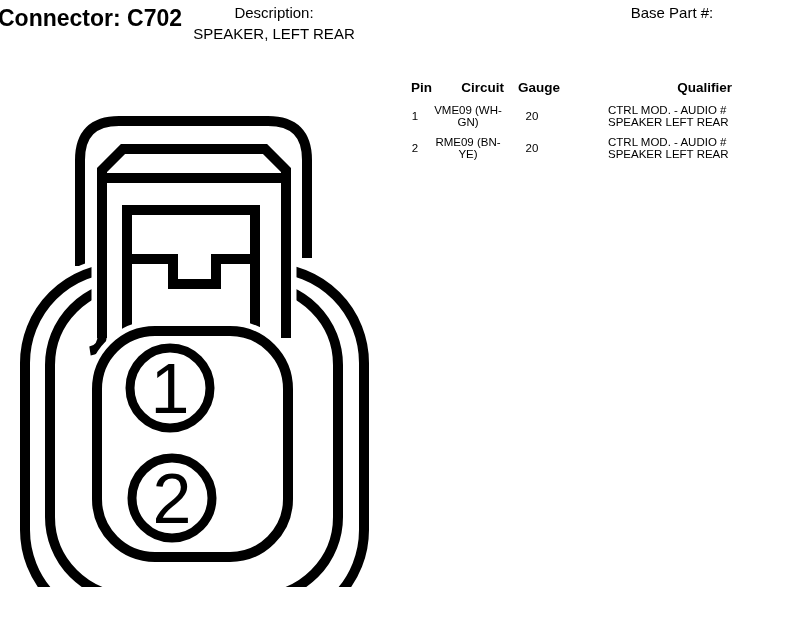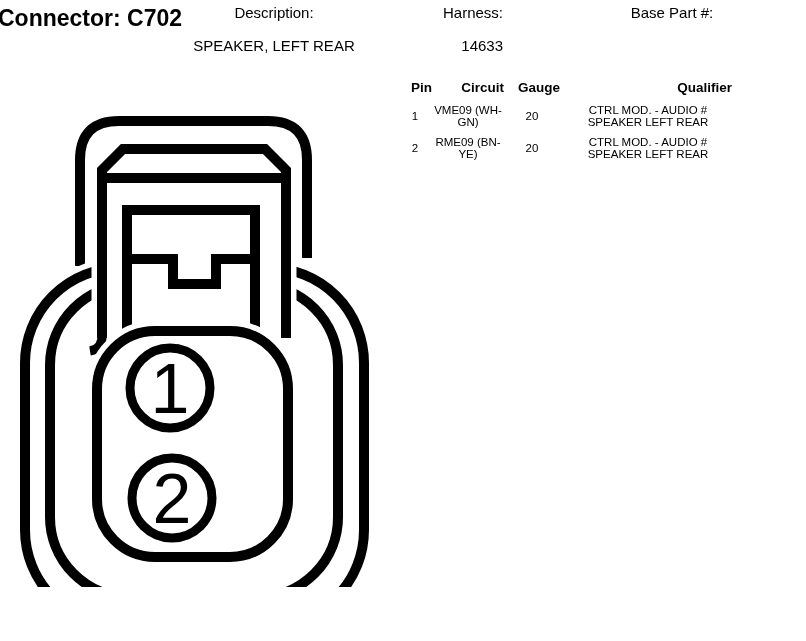--- a/index.html
+++ b/index.html
@@ -10,28 +10,28 @@
   
   .conn-title{
     position:absolute;left:-2px;top:5px;font-size:23px;font-weight:bold;white-space:nowrap;
   }
   .hdr-field{position:absolute;text-align:center;transform:translateX(-50%);white-space:nowrap;}
   .hdr-label{font-size:15px;font-weight:normal;}
   .hdr-value{font-size:15px;}
   #f-desc{left:274px;top:4px;}
   #f-harness{left:473px;top:4px;}
   #f-base{left:672px;top:4px;}
-  .hdr-value{display:block;margin-top:15px;text-align:right;}
+  .hdr-value{display:block;margin-top:3px;text-align:right;}
   
   .pin-table{position:absolute;left:398px;top:80px;width:406px;}
   .tgrid{display:grid;grid-template-columns:34px 72px 56px 172px 70px;align-items:center;}
   .thead{font-size:13.5px;font-weight:bold;text-align:right;}
   .trow{font-size:11.5px;line-height:12px;text-align:center;margin-top:0;}
   .trow .cell{white-space:pre-line;}
-  .cell-fn{text-align:center;padding-left:4px;}
+  .cell-fn{text-align:left;padding-left:4px;margin-left:44px;}
   .rows{display:flex;flex-direction:column;gap:8px;margin-top:9px;}
   
   .diagram{position:absolute;left:0;top:0;}
   .ink{stroke:#000;stroke-width:10;fill:none;stroke-linejoin:miter;}
   .ink9{stroke:#000;stroke-width:9;fill:none;}
   .halo{stroke:#fff;stroke-width:21;fill:none;}
   .wfill{fill:#fff;}
   .cavity-num{font-family:"Liberation Sans",sans-serif;font-size:70px;fill:#000;text-anchor:middle;}
 </style>
 </head>
@@ -39,24 +39,20 @@
 
 <div class="screen">
 
   <div class="conn-title">Connector: C702</div>
 
   <div class="hdr-field" id="f-desc">
     <span class="hdr-label">Description:</span>
     <span class="hdr-value">SPEAKER, LEFT REAR</span>
   </div>
 
-  <div class="hdr-field" id="f-harness">
-    <span class="hdr-label">Harness:</span>
-    <span class="hdr-value">14633</span>
-  </div>
 
   <div class="hdr-field" id="f-base">
     <span class="hdr-label">Base Part #:</span>
     <span class="hdr-value"></span>
   </div>
 
   <div class="pin-table">
     <div class="tgrid thead">
       <div class="cell">Pin</div>
       <div class="cell">Circuit</div>

